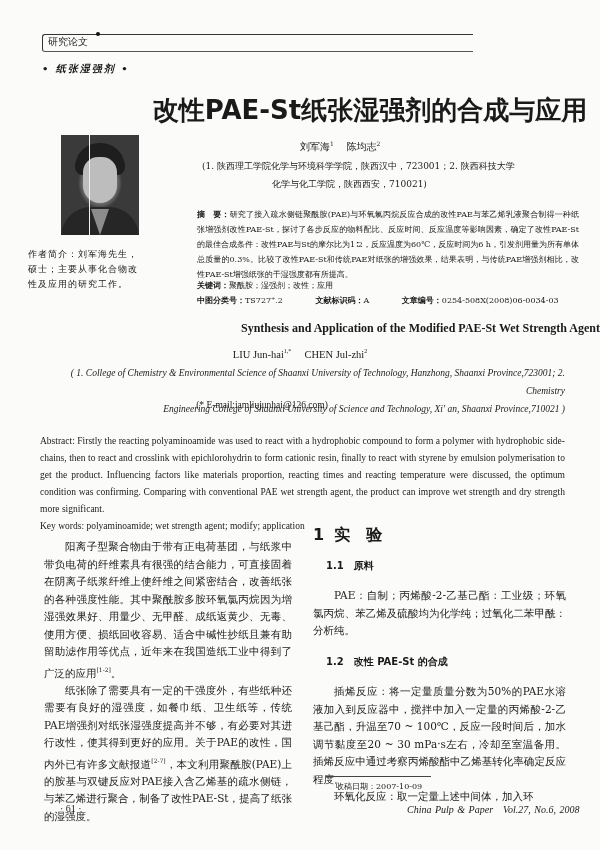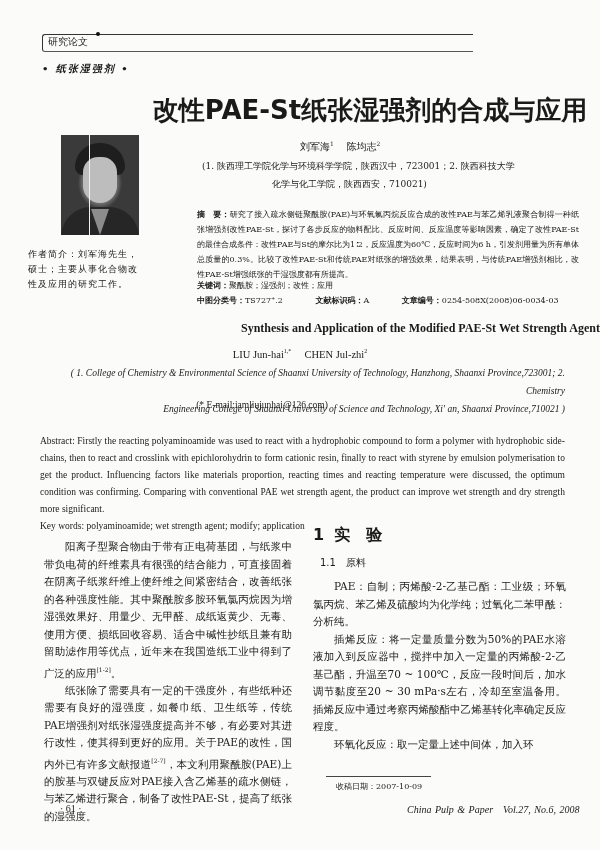--- a/index.html
+++ b/index.html
@@ -45,21 +45,21 @@
   .affil-en { left: 40px; top: 364px; width: 525px; text-align: right; font-size: 9.5px; line-height: 18px;
               font-style: italic; font-family: "Liberation Serif", serif; }
   .email { left: 0; top: 400px; width: 524px; text-align: center; font-size: 9.5px; font-family: "Liberation Serif", serif; }
   .abstract-en { left: 40px; top: 433px; width: 525px; font-size: 9.5px; line-height: 17px; text-align: justify;
                  font-family: "Liberation Serif", serif; }
   .col-left { left: 44px; top: 538px; width: 248px; font-size: 10.5px; line-height: 17.5px; text-align: justify; }
   .col-left p, .col-right p { margin: 0; text-indent: 2em; }
   .col-left sup { font-size: 6px; }
   .col-right { left: 313px; top: 520px; width: 253px; font-size: 10.5px; line-height: 17.5px; text-align: justify; }
   .h1 { font-weight: bold; font-family: "DejaVu Sans", sans-serif; font-size: 16px; margin: 6px 0 10px 0; }
-  .h2 { font-weight: normal; font-family: "DejaVu Sans", sans-serif; font-size: 10px; margin: 7px; }
+  .h2 { font-weight: bold; font-family: "DejaVu Sans", sans-serif; font-size: 10px; margin: 13px; }
   .h2 .num, .h1 .num { margin-right: 10px; }
   .footnote-rule { left: 326px; top: 776px; width: 105px; height: 1px; background:#444; }
   .footnote { left: 336px; top: 781px; font-size: 8px; }
   .page-num { left: 60px; top: 803px; font-size: 10px; font-family: "Liberation Serif", serif; }
   .journal { left: 407px; top: 803px; font-size: 10px; font-style: italic; font-family: "Liberation Serif", serif; word-spacing: 1px; }
 </style>
 </head>
 <body>
 
 <div class="abs column-tag"></div>
@@ -126,20 +126,21 @@
 
 <div class="abs col-left">
   <p><span>阳离子型聚合物由于带有正电荷基团，与纸浆中带负电荷的纤维素具有很强的结合能力，可直接固着在阴离子纸浆纤维上使纤维之间紧密结合，改善纸张的各种强度性能。其中聚酰胺多胺环氧氯丙烷因为增湿强效果好、用量少、无甲醛、成纸返黄少、无毒、使用方便、损纸回收容易、适合中碱性抄纸且兼有助留助滤作用等优点，近年来在我国造纸工业中得到了广泛的应用</span><sup>[1-2]</sup><span>。</span></p>
   <p><span>纸张除了需要具有一定的干强度外，有些纸种还需要有良好的湿强度，如餐巾纸、卫生纸等，传统PAE增强剂对纸张湿强度提高并不够，有必要对其进行改性，使其得到更好的应用。关于PAE的改性，国内外已有许多文献报道</span><sup>[2-7]</sup><span>，本文利用聚酰胺(PAE)上的胺基与双键反应对PAE接入含乙烯基的疏水侧链，与苯乙烯进行聚合，制备了改性PAE-St，提高了纸张的湿强度。</span></p>
 </div>
 
 <div class="abs col-right">
   <div class="h1"><span class="num">1</span><span>实　验</span></div>
   <div class="h2"><span class="num">1.1</span><span>原料</span></div>
   <p>PAE：自制；丙烯酸-2-乙基己酯：工业级；环氧氯丙烷、苯乙烯及硫酸均为化学纯；过氧化二苯甲酰：分析纯。</p>
+  <div class="h2"><span class="num">1.2</span><span>改性 PAE-St 的合成</span></div>
   <p>插烯反应：将一定量质量分数为50%的PAE水溶液加入到反应器中，搅拌中加入一定量的丙烯酸-2-乙基己酯，升温至70 ~ 100℃，反应一段时间后，加水调节黏度至20 ~ 30 mPa·s左右，冷却至室温备用。插烯反应中通过考察丙烯酸酯中乙烯基转化率确定反应程度。</p>
   <p>环氧化反应：取一定量上述中间体，加入环</p>
 </div>
 
 <div class="abs footnote-rule"></div>
 <div class="abs footnote">收稿日期：2007-10-09</div>
 <div class="abs page-num">· 61 ·</div>
 <div class="abs journal">China Pulp &amp; Paper　Vol.27, No.6, 2008</div>
 
 </body></html>

